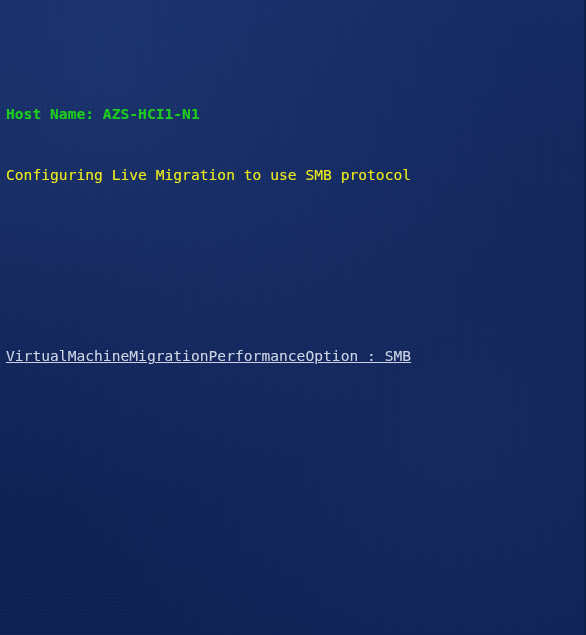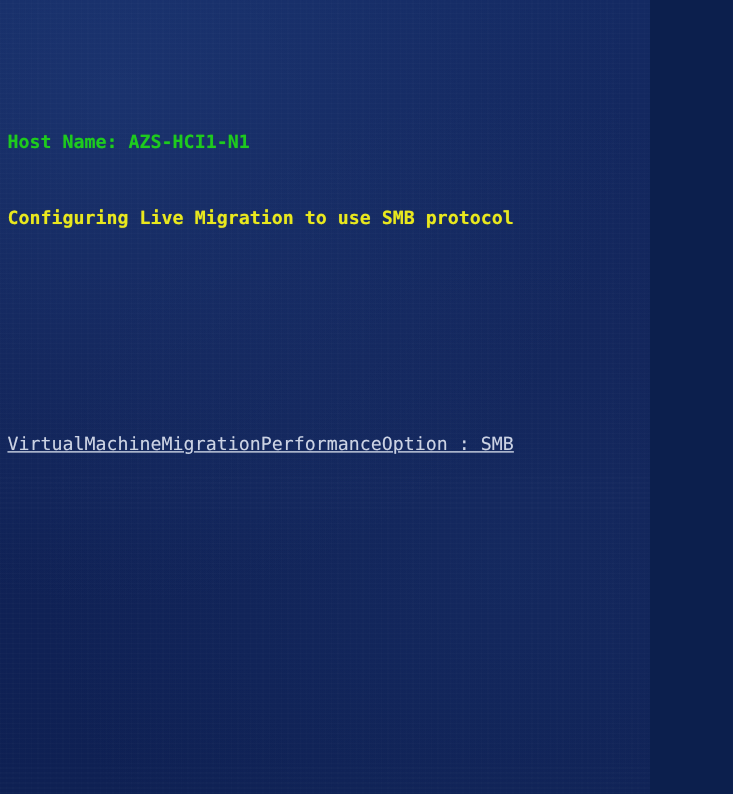--- a/index.html
+++ b/index.html
@@ -3,21 +3,21 @@
 <meta charset="utf-8">
 <title>PowerShell Console Output</title>
 <style>
   html, body {
     margin: 0;
     padding: 0;
     background: #0c1f4d;
   }
   #console {
     position: relative;
-    width: 520px;
+    width: 584px;
     height: 635px;
     overflow: hidden;
     background: #12265c;
     background-image:
       radial-gradient(circle at 18% 12%, rgba(42,74,140,0.30) 0%, rgba(18,38,92,0) 58%),
       radial-gradient(circle at 78% 70%, rgba(36,66,128,0.22) 0%, rgba(18,38,92,0) 62%),
       linear-gradient(180deg, #142a63 0%, #112358 45%, #0e2053 100%);
     font-family: "DejaVu Sans Mono", "Liberation Mono", monospace;
     font-size: 14.6px;
     line-height: 20.2px;
@@ -54,21 +54,21 @@
   .line.blank {
     height: 20.2px;
   }
   .host-line {
     color: #1ecb1e;
     font-weight: bold;
     text-shadow: 0 0 0.7px rgba(30,203,30,0.55);
   }
   .config-line {
     color: #e9e81e;
-    font-weight: bold;
+    font-weight: normal;
     text-shadow: 0 0 0.7px rgba(233,232,30,0.5);
   }
   .result-line {
     color: #ccd3e4;
     font-weight: normal;
     text-shadow: 0 0 0.6px rgba(204,211,228,0.35);
     text-decoration: underline;
   }
   .block-gap {
     height: 20.2px;

